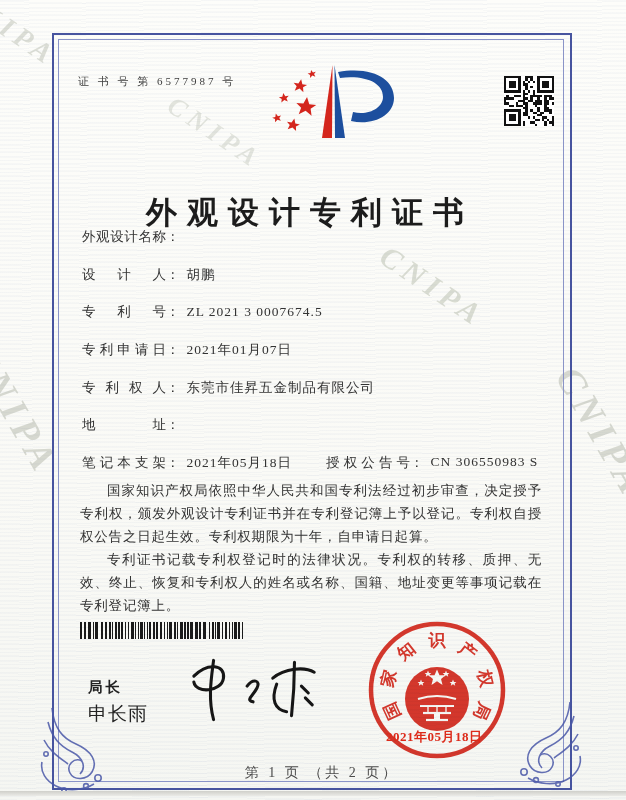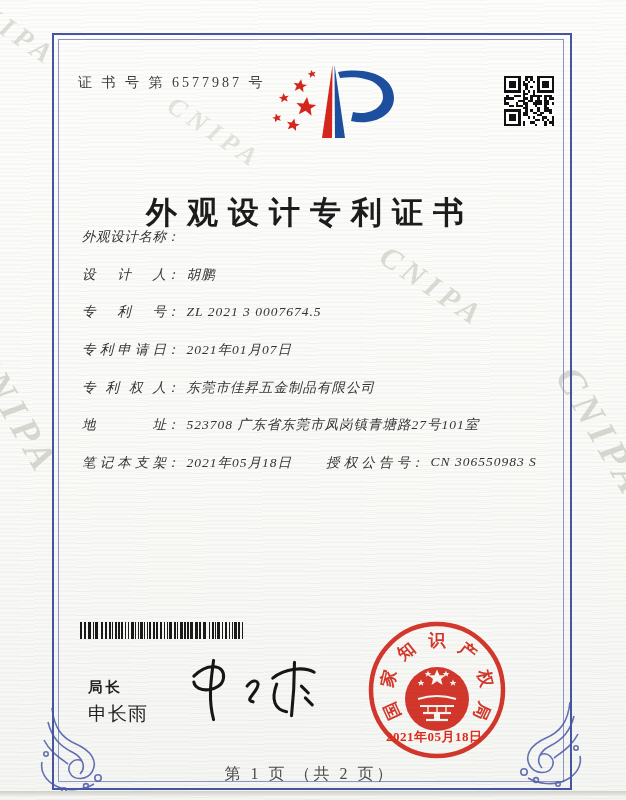--- a/index.html
+++ b/index.html
@@ -17,48 +17,48 @@
   .border-inner{position:absolute;left:58px;top:39px;width:504px;height:741px;
       border:1px solid #8a94c8;z-index:1;}
   .watermark{position:absolute;z-index:1;font-style:italic;font-weight:600;
       color:rgba(166,172,156,0.38);letter-spacing:6px;white-space:nowrap;
       transform-origin:left center;font-family:"Liberation Serif",serif;}
   .wm1{left:-40px;top:-20px;font-size:28px;transform:rotate(34deg);}
   .wm2{left:170px;top:88px;font-size:26px;transform:rotate(34deg);color:rgba(166,172,156,0.30);}
   .wm3{left:383px;top:236px;font-size:30px;transform:rotate(34deg);color:rgba(170,176,158,0.42);}
   .wm4{left:-22px;top:325px;font-size:38px;font-weight:700;transform:rotate(60deg);color:rgba(160,164,150,0.40);}
   .wm5{left:566px;top:348px;font-size:38px;font-weight:700;transform:rotate(60deg);color:rgba(160,164,150,0.40);}
-  .cert-no{position:absolute;left:78px;top:74px;z-index:2;font-size:14px;
+  .cert-no{position:absolute;left:78px;top:74px;z-index:2;font-size:11px;
       letter-spacing:3px;color:#3d3d3d;}
   .logo{position:absolute;left:256px;top:62px;width:150px;height:82px;z-index:2;}
   .qr{position:absolute;left:504px;top:76px;width:50px;height:50px;z-index:2;}
   .title{position:absolute;left:52px;top:150px;width:516px;text-align:center;z-index:2;
       font-size:31px;font-weight:600;letter-spacing:10px;color:#1c1c1c;margin-top:42px;}
   .fields{position:absolute;left:82px;top:218px;width:470px;z-index:2;}
-  .frow{height:37.7px;display:flex;align-items:center;font-size:13.5px;color:#333;font-style:italic;}
+  .frow{height:37.7px;display:flex;align-items:center;font-size:13.5px;color:#333;}
   .flabel{display:inline-block;width:84px;text-align:justify;text-align-last:justify;}
   .fcolon{display:inline-block;}
   .fvalue{margin-left:7px;letter-spacing:1px;white-space:nowrap;}
   .grant2{margin-left:34px;display:flex;}
   .paras{position:absolute;left:80px;top:479px;width:462px;z-index:2;font-size:13.5px;
       line-height:23px;color:#333;text-align:justify;letter-spacing:0.8px;}
   .paras p{margin:0;text-indent:2em;}
   .barcode{position:absolute;left:80px;top:622px;width:167px;height:17px;z-index:2;}
   .signer-title{position:absolute;left:88px;top:678px;font-size:14.5px;letter-spacing:3px;
       font-weight:600;color:#222;z-index:2;}
   .signer-name{position:absolute;left:88px;top:701px;font-size:19px;letter-spacing:1px;
       font-weight:400;color:#222;z-index:2;}
   .signature{position:absolute;left:182px;top:654px;width:148px;height:72px;z-index:2;}
   .seal{position:absolute;left:362px;top:615px;width:150px;height:150px;z-index:3;
       opacity:0.92;mix-blend-mode:multiply;}
   .seal-ch{font-size:17px;font-weight:bold;fill:#d8281c;font-family:"Liberation Serif",serif;}
   .seal-date{position:absolute;left:386px;top:728px;z-index:3;font-size:13px;font-weight:600;
       color:#dd2b1a;letter-spacing:0.5px;white-space:nowrap;}
   .footer{position:absolute;left:52px;top:764px;width:516px;text-align:center;z-index:2;
-      font-size:16px;letter-spacing:3px;color:#4a4a4a;}
+      font-size:14px;letter-spacing:3px;color:#4a4a4a;padding-left:12px;}
   .flourish{position:absolute;z-index:2;}
   .fl-left{left:34px;top:706px;width:88px;height:88px;}
   .fl-right{left:500px;top:700px;width:88px;height:88px;transform:scaleX(-1);}
 </style>
 </head>
 <body>
 
 <div class="sheet">
   <div class="guilloche"></div>
 
@@ -239,34 +239,37 @@
       <span class="fvalue">2021年01月07日</span>
     </div>
     <div class="frow">
       <span class="flabel">专利权人</span>
         <span class="fcolon">：</span>
       <span class="fvalue">东莞市佳昇五金制品有限公司</span>
     </div>
     <div class="frow">
       <span class="flabel">地址</span>
         <span class="fcolon">：</span>
-      <span class="fvalue">523708 广东省东莞市凤岗镇青塘路27号101室</span>
     </div>
     <div class="frow">
       <span class="flabel">笔记本支架</span>
         <span class="fcolon">：</span>
       <span class="fvalue">2021年05月18日</span>
       <span class="grant2">
         <span class="flabel">授权公告号</span>
           <span class="fcolon">：</span>
         <span class="fvalue">CN 306550983 S</span>
       </span>
     </div>
   </div>
 
+  <div class="paras">
+    <p>国家知识产权局依照中华人民共和国专利法经过初步审查，决定授予专利权，颁发外观设计专利证书并在专利登记簿上予以登记。专利权自授权公告之日起生效。专利权期限为十年，自申请日起算。</p>
+    <p>专利证书记载专利权登记时的法律状况。专利权的转移、质押、无效、终止、恢复和专利权人的姓名或名称、国籍、地址变更等事项记载在专利登记簿上。</p>
+  </div>
 
   <svg class="barcode" id="barcode-svg" viewBox="0 0 167 17" preserveAspectRatio="none">
       <rect x="0" y="0" width="2" height="17" fill="#1a1a1a"></rect>
       <rect x="4" y="0" width="2" height="17" fill="#1a1a1a"></rect>
       <rect x="8" y="0" width="3" height="17" fill="#1a1a1a"></rect>
       <rect x="13" y="0" width="1" height="17" fill="#1a1a1a"></rect>
       <rect x="15" y="0" width="3" height="17" fill="#1a1a1a"></rect>
       <rect x="21" y="0" width="2" height="17" fill="#1a1a1a"></rect>
       <rect x="25" y="0" width="2" height="17" fill="#1a1a1a"></rect>
       <rect x="29" y="0" width="2" height="17" fill="#1a1a1a"></rect>

